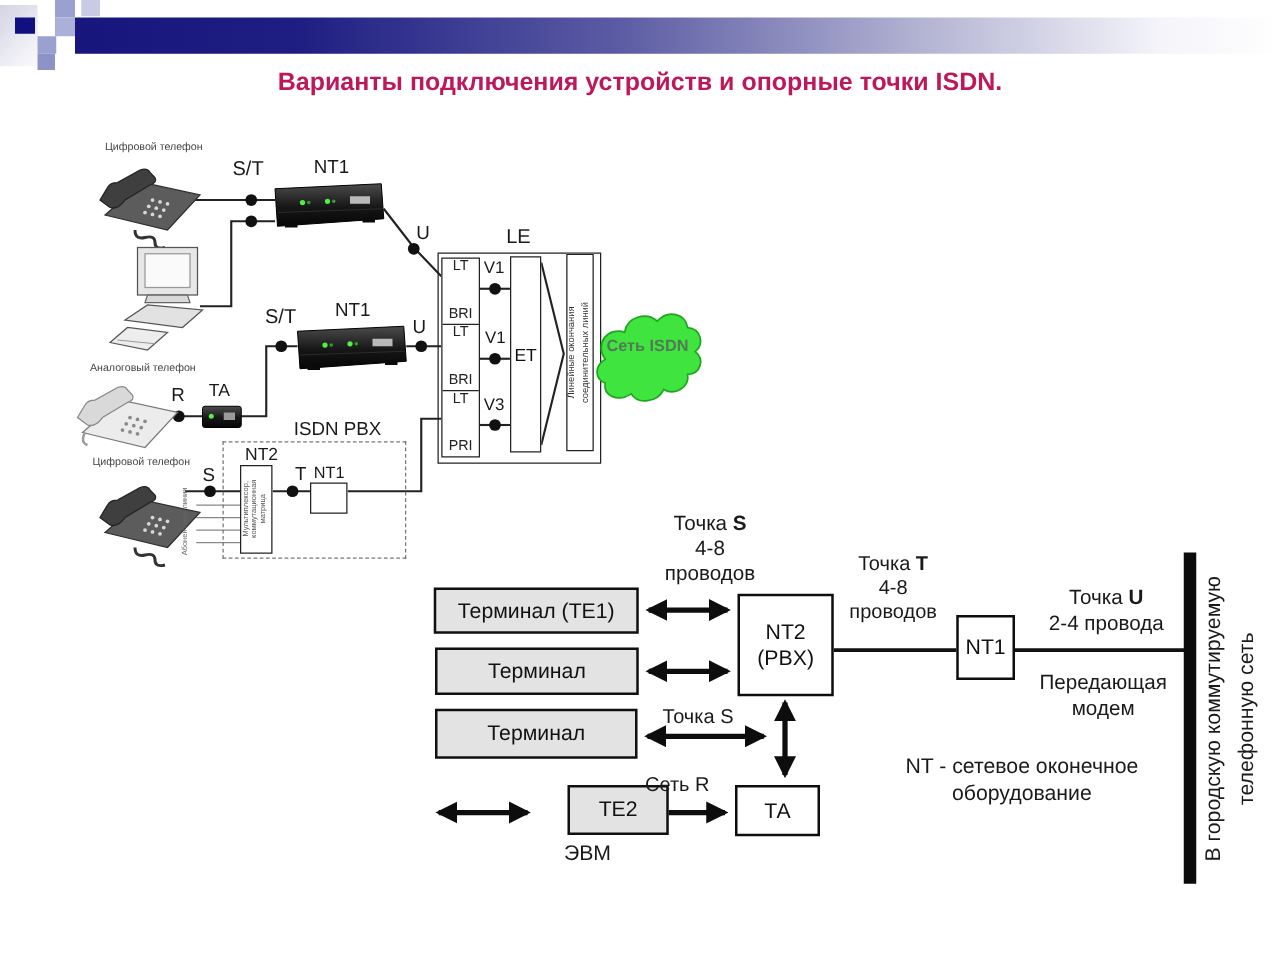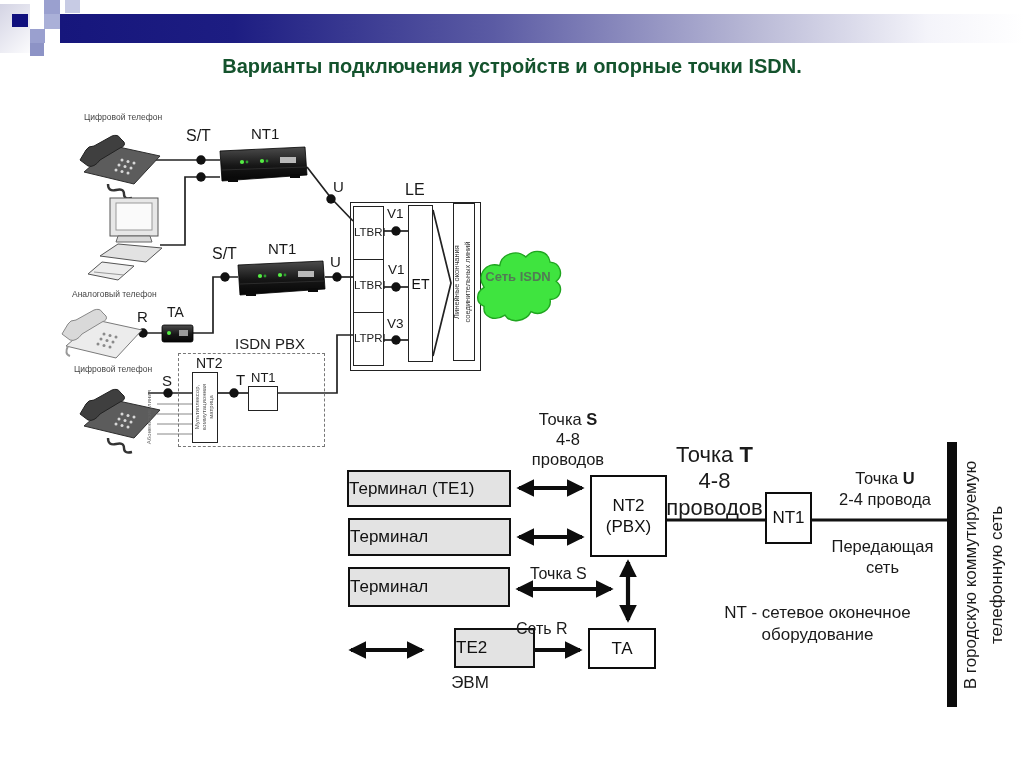--- a/index.html
+++ b/index.html
@@ -4,28 +4,28 @@
 <style>
   html,body{margin:0;padding:0;background:#fff;}
   #slide{position:relative;width:1024px;height:767px;background:#ffffff;overflow:hidden;
          font-family:"Liberation Sans",sans-serif;color:#111;}
   .abs{position:absolute;}
   .lbl{position:absolute;white-space:nowrap;color:#1a1a1a;line-height:1.1;}
   .ctr{text-align:center;}
   .rot{transform:rotate(-90deg);transform-origin:center center;}
   .box{position:absolute;box-sizing:border-box;background:#fff;border:1.7px solid #222;z-index:2;}
   .graybox{position:absolute;box-sizing:border-box;background:#e3e3e3;border:2px solid #101010;
-           display:flex;align-items:center;justify-content:flex-start;font-size:17px;z-index:2;}
+           display:flex;align-items:center;justify-content:center;font-size:17px;z-index:2;}
   .thickbox{position:absolute;box-sizing:border-box;background:#fff;border:2.6px solid #0d0d0d;
             display:flex;flex-direction:column;align-items:center;justify-content:center;font-size:17px;z-index:2;}
   .deco{position:absolute;z-index:1;}
   .lt-col{position:absolute;left:353px;top:206px;width:31px;height:160px;box-sizing:border-box;
           border:1.7px solid #222;background:#fff;display:flex;flex-direction:column;z-index:2;}
-  .lt-cell{flex:1;display:flex;flex-direction:row;align-items:center;justify-content:space-between;
-           font-size:11.5px;line-height:1.2;color:#222;}
+  .lt-cell{flex:1;display:flex;flex-direction:column;align-items:center;justify-content:space-between;
+           font-size:11.5px;line-height:1.2;color:#222;gap:17px;}
   .lt-cell + .lt-cell{border-top:1.7px solid #222;}
   svg{display:block;}
   #wires{position:absolute;left:0;top:0;z-index:1;}
   #cloudsvg{position:absolute;left:472px;top:238px;z-index:4;}
   .small-dev-label{font-size:8.5px;color:#444;}
 </style>
 </head>
 <body>
 
 <div id="slide">
@@ -33,21 +33,21 @@
   <div class="deco" style="left:0;top:4px;width:30px;height:49px;background:linear-gradient(135deg,#d4d4e4,#fbfbfd);"></div>
   <div class="deco" style="left:12px;top:14px;width:16px;height:13px;background:#10107e;"></div>
   <div class="deco" style="left:44px;top:0;width:16px;height:14px;background:#9aa0cf;"></div>
   <div class="deco" style="left:65px;top:0;width:15px;height:13px;background:#c7cbe4;"></div>
   <div class="deco" style="left:44px;top:14px;width:16px;height:15px;background:#aab0d8;"></div>
   <div class="deco" style="left:30px;top:29px;width:15px;height:14px;background:#9aa0cf;"></div>
   <div class="deco" style="left:30px;top:43px;width:14px;height:13px;background:#8d93c6;"></div>
   <div class="deco" style="left:60px;top:14px;width:964px;height:29px;
               background:linear-gradient(to right,#16167c 0%,#1d1d82 18%,#5b5ba4 45%,#b9b9d6 72%,#f4f4fa 90%,#ffffff 100%);"></div>
 
-  <div class="lbl ctr" style="left:0;top:55px;width:1024px;font-size:20px;font-weight:bold;color:#14532d;">Варианты подключения устройств и опорные точки ISDN.</div>
+  <div class="lbl ctr" style="left:0;top:55px;width:1024px;font-size:20px;font-weight:bold;color:#be185d;">Варианты подключения устройств и опорные точки ISDN.</div>
 
   <svg id="wires" width="1024" height="767" viewBox="0 0 1024 767">
     <defs>
       <linearGradient id="gdev" x1="0" y1="0" x2="0" y2="1">
         <stop offset="0" stop-color="#4c4c4c"></stop>
           <stop offset="0.55" stop-color="#161616"></stop>
         <stop offset="1" stop-color="#060606"></stop>
       </linearGradient>
       <marker id="ah" viewBox="0 0 10 10" refX="8.5" refY="5" markerWidth="4.2" markerHeight="4.2" orient="auto-start-reverse">
           <path d="M0,0 L10,5 L0,10 Z" fill="#0d0d0d"></path>
@@ -260,32 +260,32 @@
     <div>ТА</div>
   </div>
 
   <div class="abs" style="left:947px;top:442px;width:10px;height:265px;background:#0b0b0b;z-index:2;"></div>
 
   <div class="lbl ctr" style="left:513px;top:410px;width:110px;font-size:16.5px;line-height:1.2;z-index:3;">
     <div><span>Точка</span> <b>S</b></div>
     <div>4-8</div>
     <div>проводов</div>
   </div>
-  <div class="lbl ctr" style="left:662px;top:442px;width:105px;font-size:22px;line-height:1.2;z-index:3;">
+  <div class="lbl ctr" style="left:662px;top:442px;width:105px;font-size:16px;line-height:1.2;z-index:3;">
     <div><span>Точка</span> <b>T</b></div>
     <div>4-8</div>
     <div>проводов</div>
   </div>
   <div class="lbl ctr" style="left:820px;top:468px;width:130px;font-size:16.5px;line-height:1.25;z-index:3;">
     <div><span>Точка</span> <b>U</b></div>
     <div>2-4 провода</div>
   </div>
   <div class="lbl ctr" style="left:815px;top:536px;width:135px;font-size:16.5px;line-height:1.25;z-index:3;">
     <div>Передающая</div>
-    <div>сеть</div>
+    <div>модем</div>
   </div>
   <div class="lbl" style="left:530px;top:565px;font-size:16px;z-index:3;">Точка S</div>
   <div class="lbl" style="left:516px;top:620px;font-size:16px;z-index:3;">Сеть R</div>
   <div class="lbl ctr" style="left:690px;top:602px;width:255px;font-size:17px;line-height:1.3;z-index:3;">
     <div>NT - сетевое оконечное</div>
     <div>оборудование</div>
   </div>
   <div class="lbl ctr" style="left:360px;top:672px;width:220px;font-size:17px;line-height:1.3;z-index:3;">
     <div>ЭВМ</div>
   </div>

